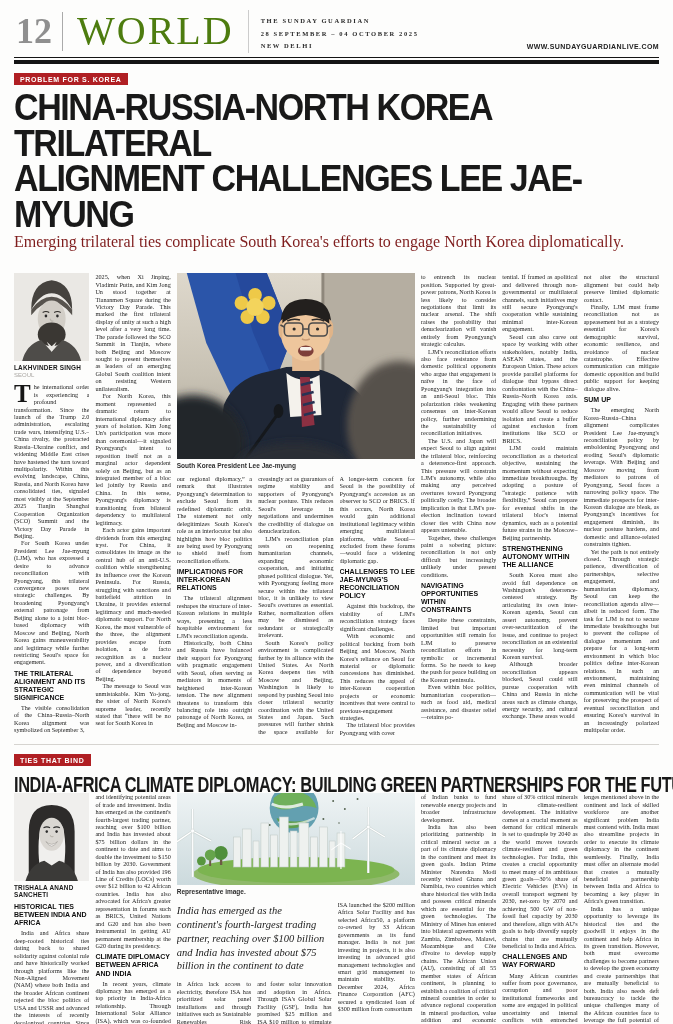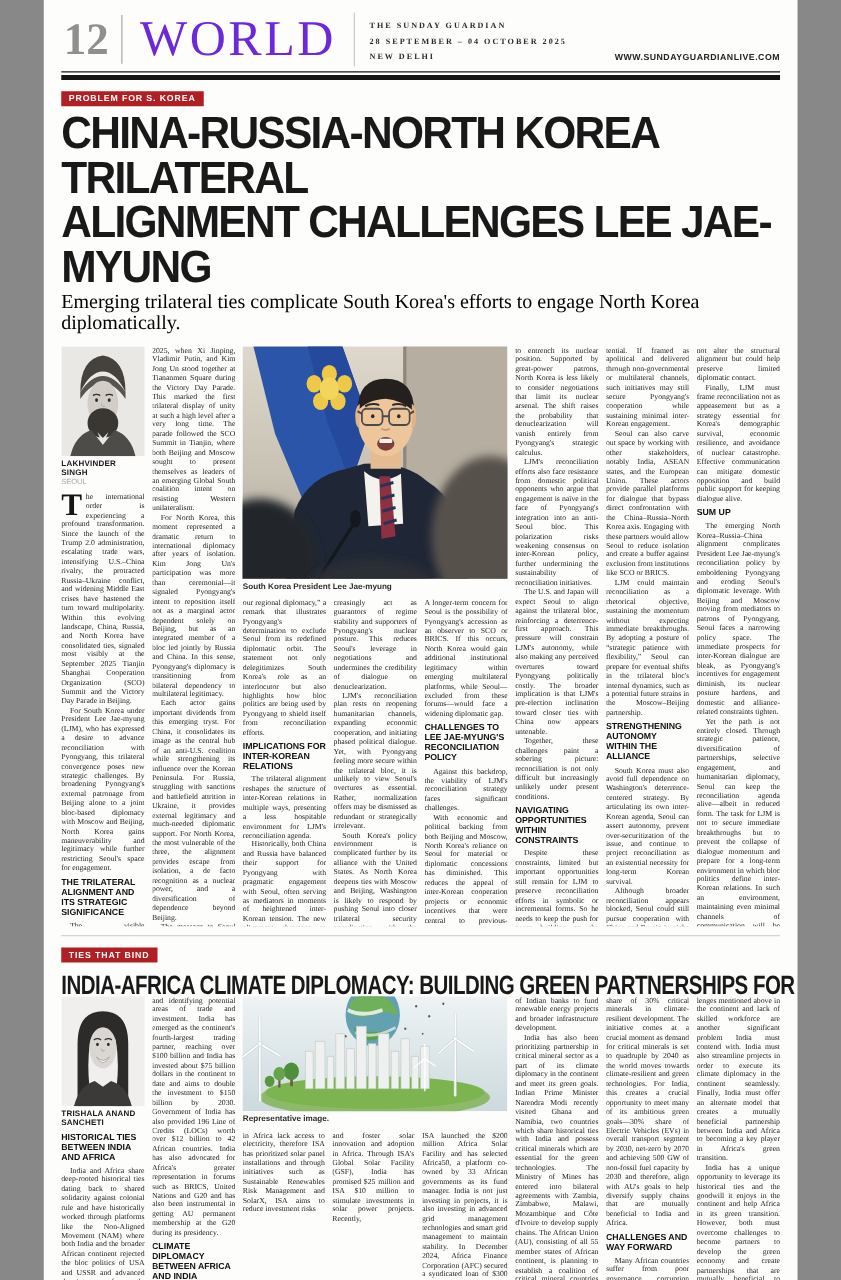--- a/index.html
+++ b/index.html
@@ -1,35 +1,35 @@
 <!DOCTYPE html>
 <html><head>
 <meta charset="utf-8">
 <style>
   html,body{margin:0;padding:0;background:#888;}
-  .page{position:relative;width:603px;height:1024px;margin:0 auto;background:#fdfdfc;
+  .page{position:relative;width:673px;height:1024px;margin:0 auto;background:#fdfdfc;
         overflow:hidden;font-family:"Liberation Serif",serif;color:#1c1c1c;
         padding:10px 14px;box-sizing:border-box;}
   
   .hdr{display:flex;align-items:flex-start;}
   .pagenum{font:700 36px/38px "Liberation Serif",serif;color:#8f8f8f;padding:2px 10px 0 2px;}
   .vr{width:1px;align-self:stretch;background:#aaa;margin:2px 0;}
-  .world{font:400 40px/42px "Liberation Serif",serif;color:#6d28d9;letter-spacing:2px;padding:0 14px;}
+  .world{font:400 40px/42px "Liberation Serif",serif;color:#4d7c0f;letter-spacing:2px;padding:0 14px;}
   .mast{border-left:1px solid #ccc;padding:5px 0 0 12px;font:700 6.5px/1.95 "Liberation Serif",serif;
         letter-spacing:1.6px;color:#2b2b2b;}
   .spacer{flex:1;}
   .website{font:700 7px "Liberation Sans",sans-serif;color:#222;align-self:flex-end;letter-spacing:.4px;margin-bottom:3px;}
   .rule-thin{border-top:1px solid #141414;margin-top:4px;}
   .rule-thick{height:4px;background:#141414;margin-top:2px;}
   
   .kicker{display:inline-block;background:#b01f23;color:#fff;font:700 7px "Liberation Sans",sans-serif;
           letter-spacing:.7px;padding:3px 6px 2px;margin:9px 0 5px;}
   .h1{margin:0;font:700 34px/0.99 "Liberation Sans",sans-serif;letter-spacing:-1.4px;color:#191919;
       white-space:pre-line;transform:scaleY(1.06);transform-origin:0 0;}
-  .sub1{margin:8px 0 9px;font:400 16px/1.1 "Liberation Serif",serif;color:#000000;}
+  .sub1{margin:8px 0 23px;font:400 16px/1.1 "Liberation Serif",serif;color:#7f1d1d;}
   .h2{margin:0;height:22px;overflow:visible;}
   .h2inner{display:inline-block;white-space:nowrap;font:700 20px/1 "Liberation Sans",sans-serif;
            letter-spacing:-.5px;color:#191919;transform:scaleX(.82) scaleY(1.06);transform-origin:0 50%;}
   .sub2{margin:5px 0 8px;font:400 13px/1.1 "Liberation Serif",serif;color:#85837e;}
   .divider{border-top:1px solid #d6d4d0;margin-top:7px;}
   
   .cols{display:grid;grid-template-columns:repeat(8,1fr);gap:6px;}
   .body1{height:464px;overflow:hidden;}
   .body2{overflow:hidden;}
   .col{overflow:hidden;min-width:0;}
@@ -306,20 +306,21 @@
             <path d="M196,34 L196,14 M196,34 L213,44 M196,34 L180,46" stroke="#cdd6d5" stroke-width="2.2"></path>
             <path d="M196,34 L196,14 M196,34 L213,44 M196,34 L180,46" stroke="#fff" stroke-width="1.2"></path>
             <circle cx="196" cy="34" r="1.8" fill="#fff" stroke="#cdd6d5" stroke-width=".6"></circle>
             <path d="M168,76 L168,50" stroke="#fff" stroke-width="1.2"></path>
             <path d="M168,50 L168,38 M168,50 L178,56 M168,50 L158,57" stroke="#fff" stroke-width="1"></path>
           </g>
         </svg>
         <div class="cap">Representative image.</div>
         <div class="below">
           <div>
+            <div class="pq">India has emerged as the continent's fourth-largest trading partner, reaching over $100 billion and India has invested about $75 billion in the continent to date</div>
             <div class="two">
               <div class="col">
                   <p class="blk blk-p">in Africa lack access to electricity, therefore ISA has prioritized solar panel installations and through initiatives such as Sustainable Renewables Risk Management and SolarX, ISA aims to reduce investment risks</p>
                 </div>
               <div class="col">
                   <p class="blk blk-p">and foster solar innovation and adoption in Africa. Through ISA's Global Solar Facility (GSF), India has promised $25 million and ISA $10 million to stimulate investments in solar power projects. Recently,</p>
                 </div>
             </div>
           </div>
           <div class="col">

